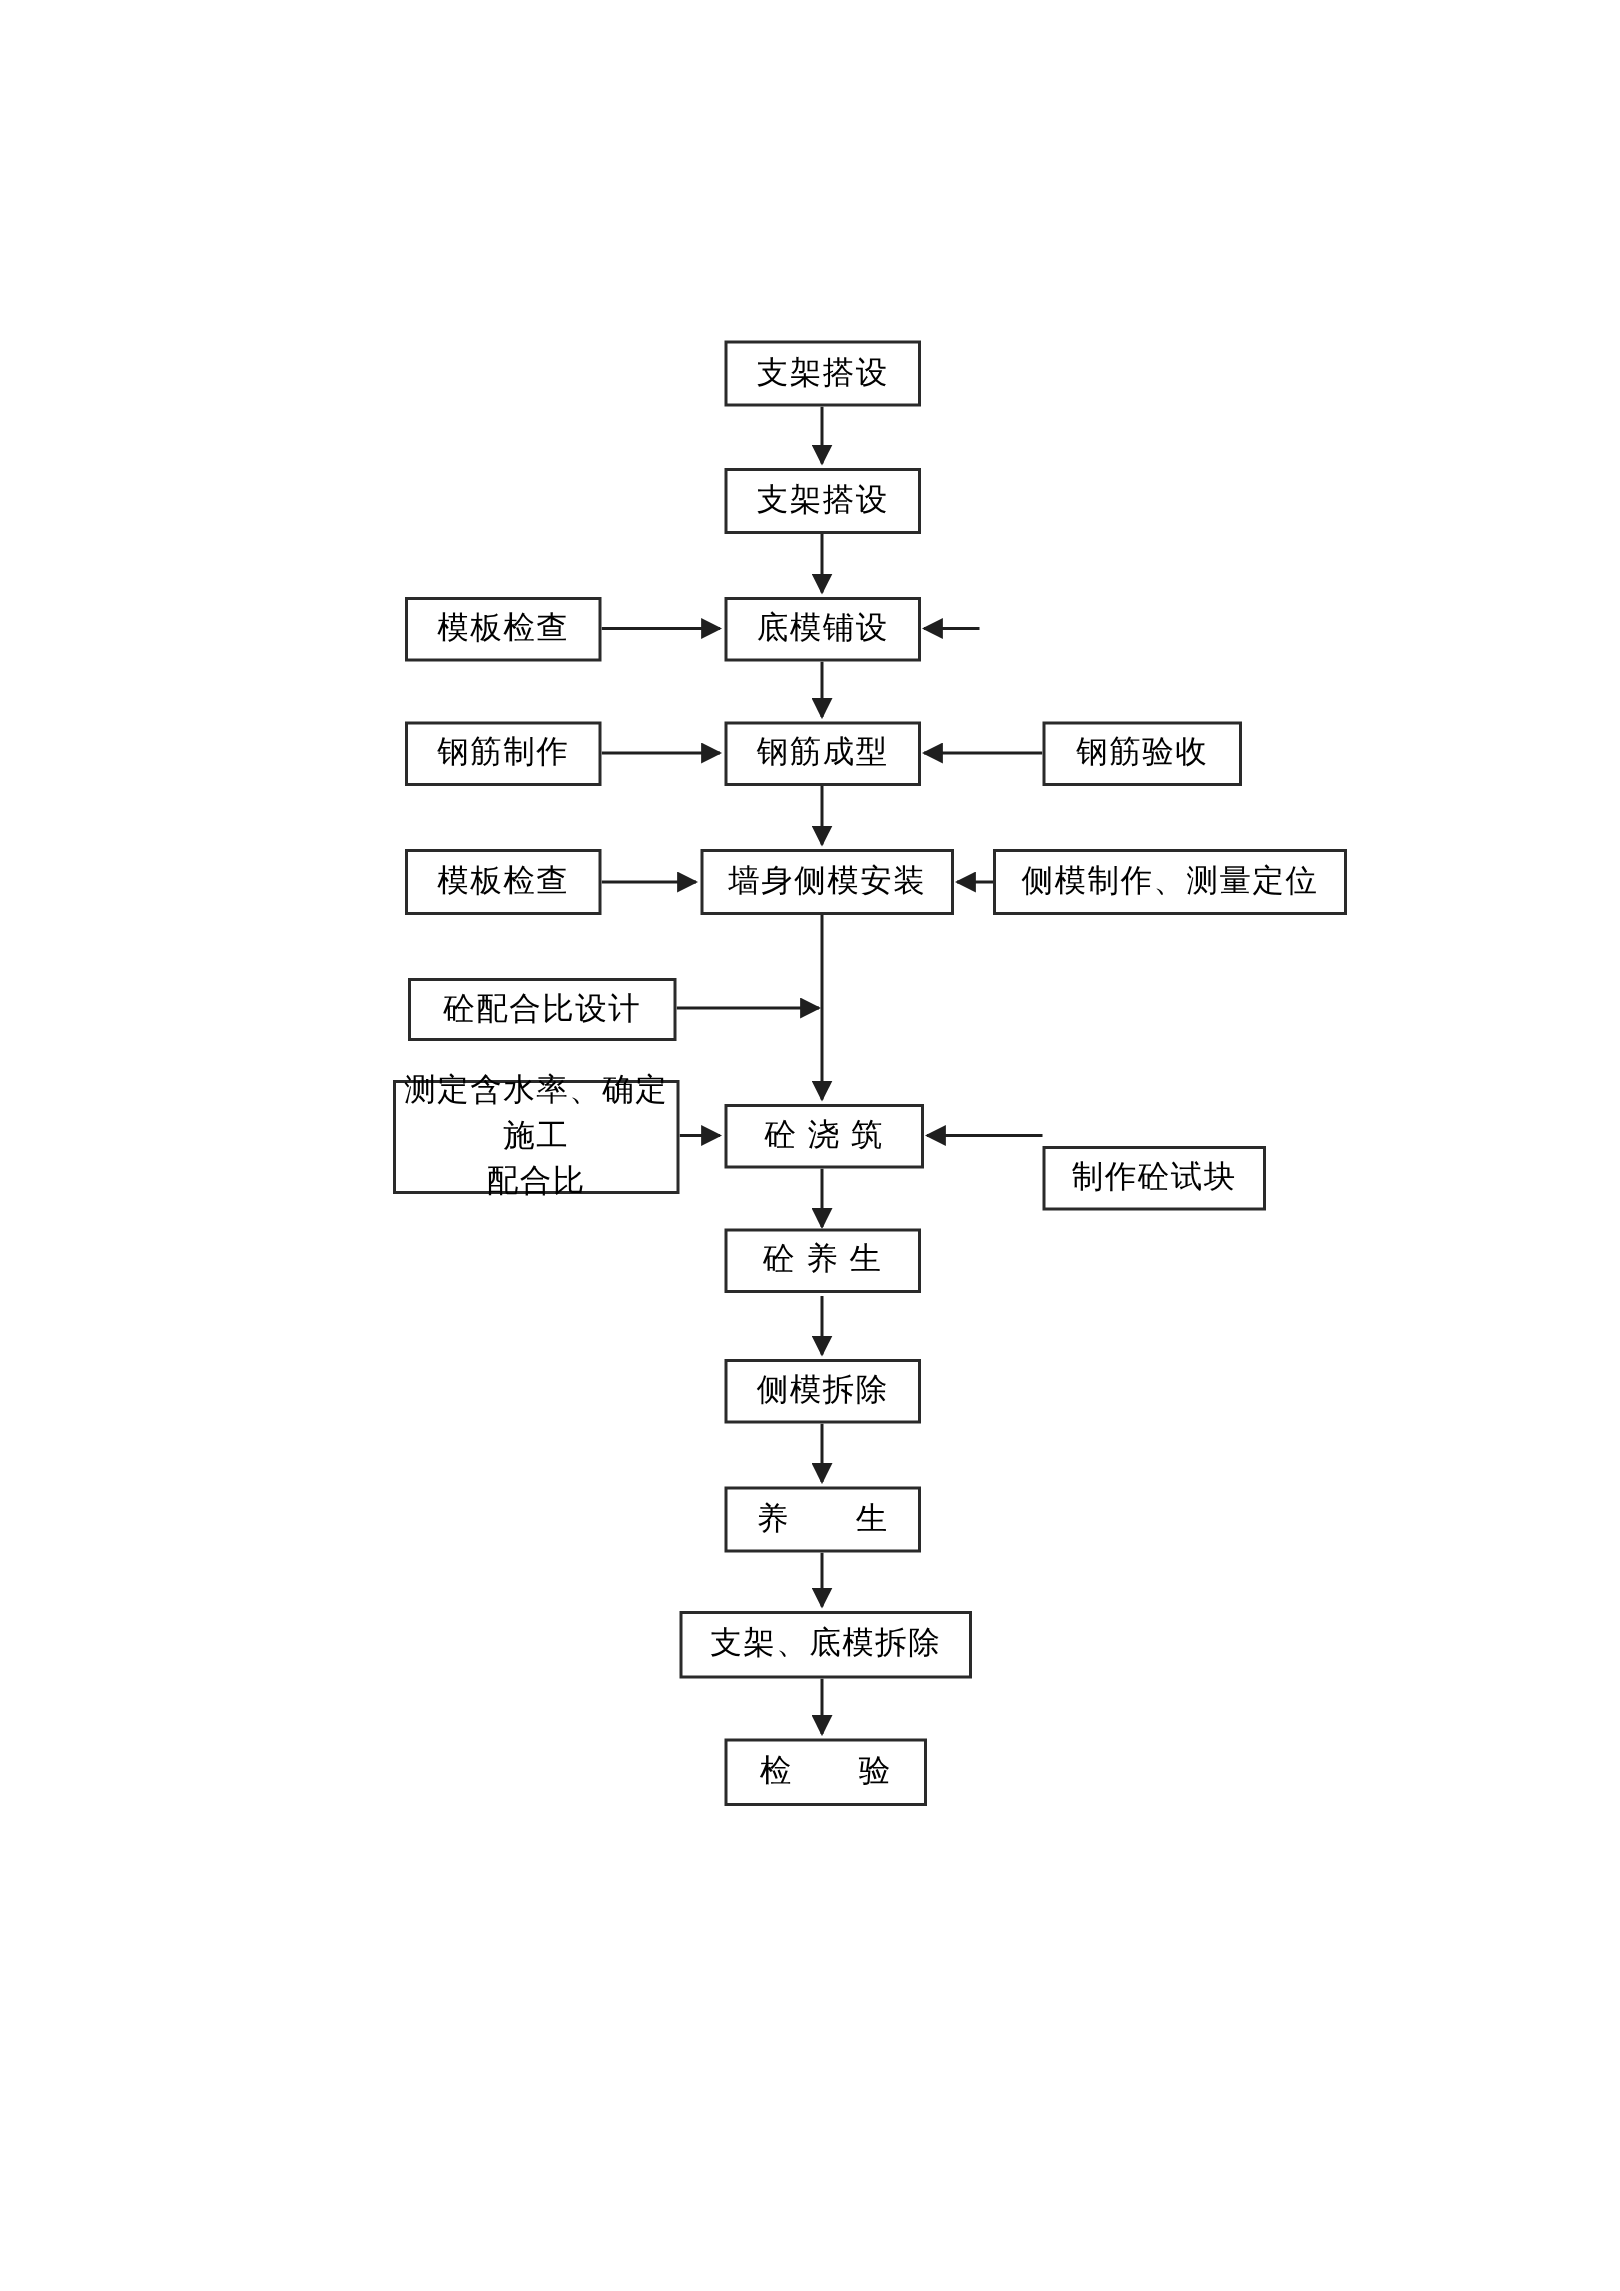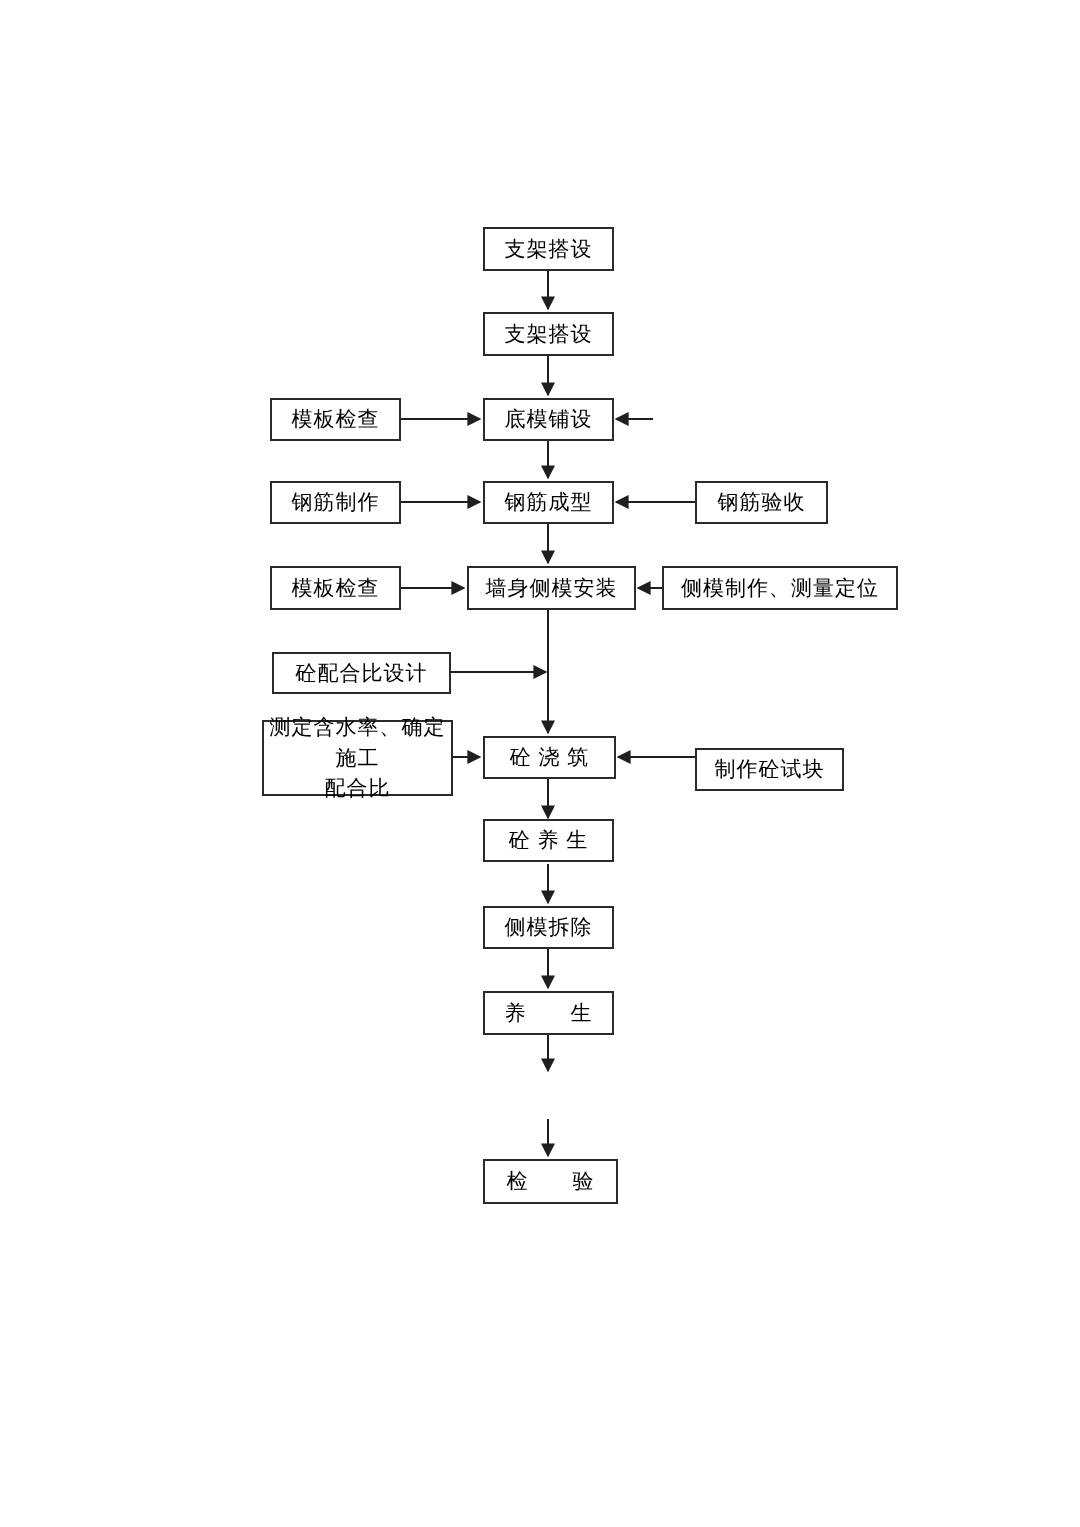--- a/index.html
+++ b/index.html
@@ -78,26 +78,27 @@
 
   <div class="node" style="left:483px; top:227px; width:131px; height:44px">支架搭设</div>
   <div class="node" style="left:483px; top:312px; width:131px; height:44px">支架搭设</div>
   <div class="node" style="left:483px; top:398px; width:131px; height:43px">底模铺设</div>
   <div class="node" style="left:483px; top:481px; width:131px; height:43px">钢筋成型</div>
   <div class="node" style="left:467px; top:566px; width:169px; height:44px">墙身侧模安装</div>
   <div class="node" style="left:483px; top:736px; width:133px; height:43px">砼 浇 筑</div>
   <div class="node" style="left:483px; top:819px; width:131px; height:43px">砼 养 生</div>
   <div class="node" style="left:483px; top:906px; width:131px; height:43px">侧模拆除</div>
   <div class="node" style="left:483px; top:991px; width:131px; height:44px">养　　生</div>
+  <div class="node" style="left:453px; top:1074px; width:195px; height:45px">支架、底模拆除</div>
   <div class="node" style="left:483px; top:1159px; width:135px; height:45px">检　　验</div>
 
   <div class="node" style="left:270px; top:398px; width:131px; height:43px">模板检查</div>
   <div class="node" style="left:270px; top:481px; width:131px; height:43px">钢筋制作</div>
   <div class="node" style="left:270px; top:566px; width:131px; height:44px">模板检查</div>
   <div class="node" style="left:262px; top:720px; width:191px; height:76px">测定含水率、确定施工
 配合比</div>
   <div class="node" style="left:272px; top:652px; width:179px; height:42px">砼配合比设计</div>
 
   <div class="node" style="left:695px; top:481px; width:133px; height:43px">钢筋验收</div>
   <div class="node" style="left:662px; top:566px; width:236px; height:44px">侧模制作、测量定位</div>
-  <div class="node" style="left:695px; top:748px; width:149px; height:43px">制作砼试块</div>
+  <div class="node" style="left:695px; top:764px; width:149px; height:43px">制作砼试块</div>
 
 </div>
 
 </body></html>

